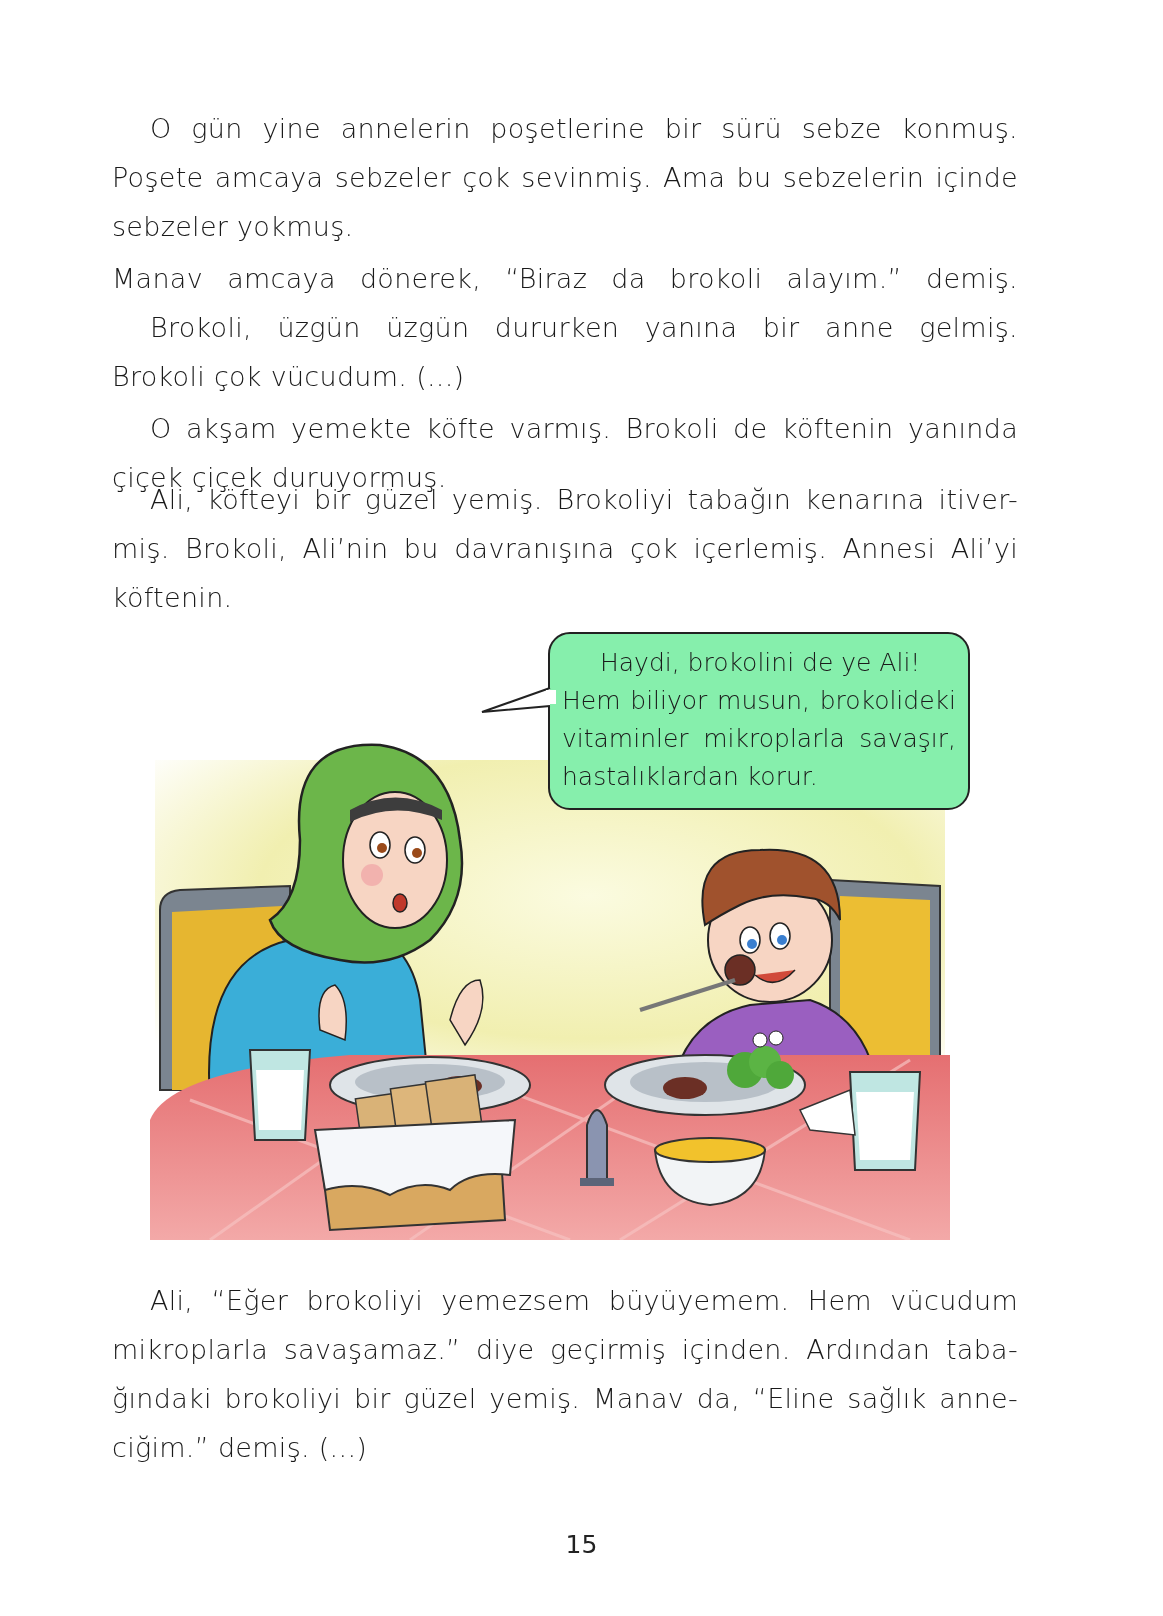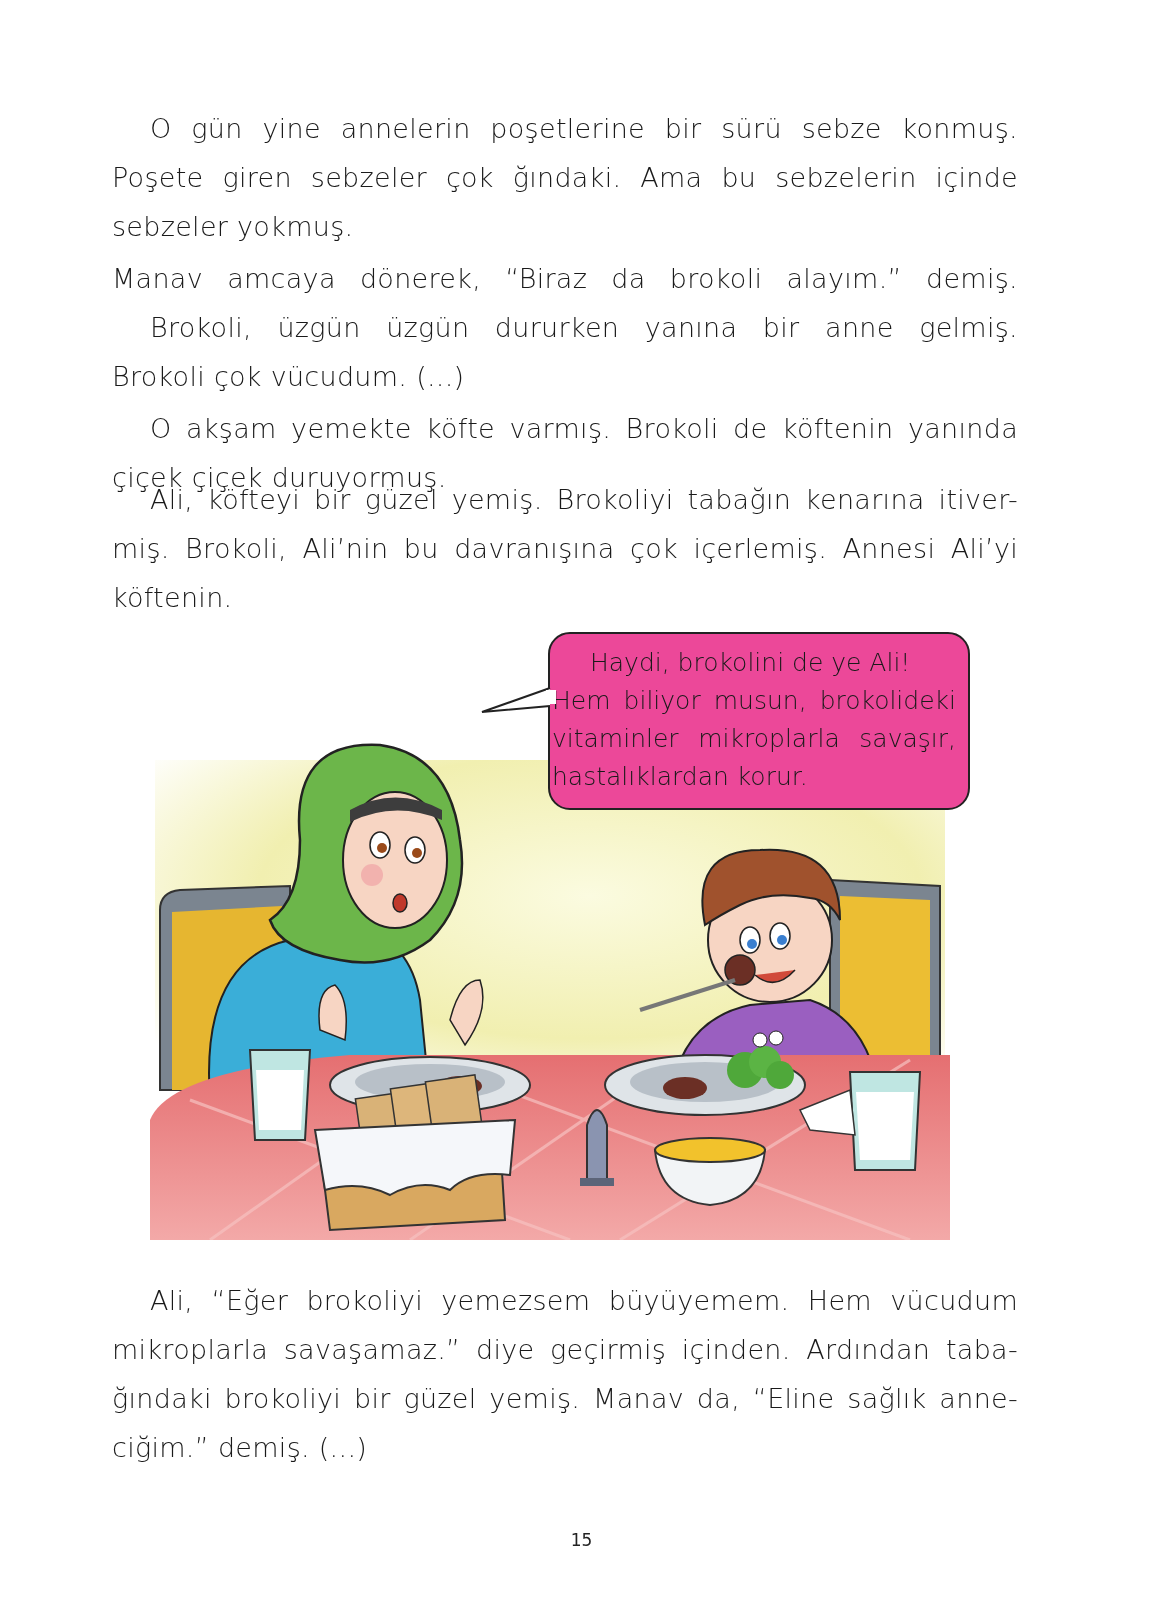--- a/index.html
+++ b/index.html
@@ -13,38 +13,38 @@
     .para .line.indent { padding-left: 38px; }
     #p1 { top: 104px; }
     #p2 { top: 254px; }
     #p3 { top: 404px; }
     #p4 { top: 475px; }
     #p5 { top: 1276px; }
 
     .illustration { position: absolute; left: 150px; top: 700px; width: 800px; height: 540px; }
 
     .bubble { position: absolute; left: 548px; top: 632px; width: 422px; height: 178px;
-      border: 2px solid #222; border-radius: 22px; background: #ec4899; box-sizing: border-box;
-      padding: 10px 12px 0 2px; font-size: 25px; line-height: 38px; font-weight: 300; z-index: 3; }
+      border: 2px solid #222; border-radius: 22px; background: #86efac; box-sizing: border-box;
+      padding: 10px 12px 0 12px; font-size: 25px; line-height: 38px; font-weight: 300; z-index: 3; }
     .bubble .bl { display: block; white-space: nowrap; text-align: justify; text-align-last: justify; }
     .bubble .bl.first { padding-left: 38px; text-align-last: left; }
     .bubble .bl.last { text-align-last: left; }
     .bubble-tail { position: absolute; left: 480px; top: 680px; width: 80px; height: 60px; z-index: 4; }
 
     .page-number { position: absolute; left: 0; width: 1163px; top: 1530px; text-align: center;
-      font-size: 17px; font-family: "DejaVu Sans", sans-serif; color: #222; }
+      font-size: 25px; font-family: "DejaVu Sans", sans-serif; color: #222; }
   </style>
 </head>
 <body>
 
 <div>
 
   <div class="para" id="p1">
     <span class="line indent">O gün yine annelerin poşetlerine bir sürü sebze konmuş.</span>
-    <span class="line">Poşete giren sebzeler çok ğındaki. Ama bu sebzelerin içinde</span>
+    <span class="line">Poşete amcaya sebzeler çok sevinmiş. Ama bu sebzelerin içinde</span>
     <span class="line last">sebzeler yokmuş.</span>
   </div>
 
   <div class="para" id="p2">
     <span class="line">Manav amcaya dönerek, “Biraz da brokoli alayım.” demiş.</span>
     <span class="line indent">Brokoli, üzgün üzgün dururken yanına bir anne gelmiş.</span>
     <span class="line last">Brokoli çok vücudum. (...)</span>
   </div>
 
   <div class="para" id="p3">

